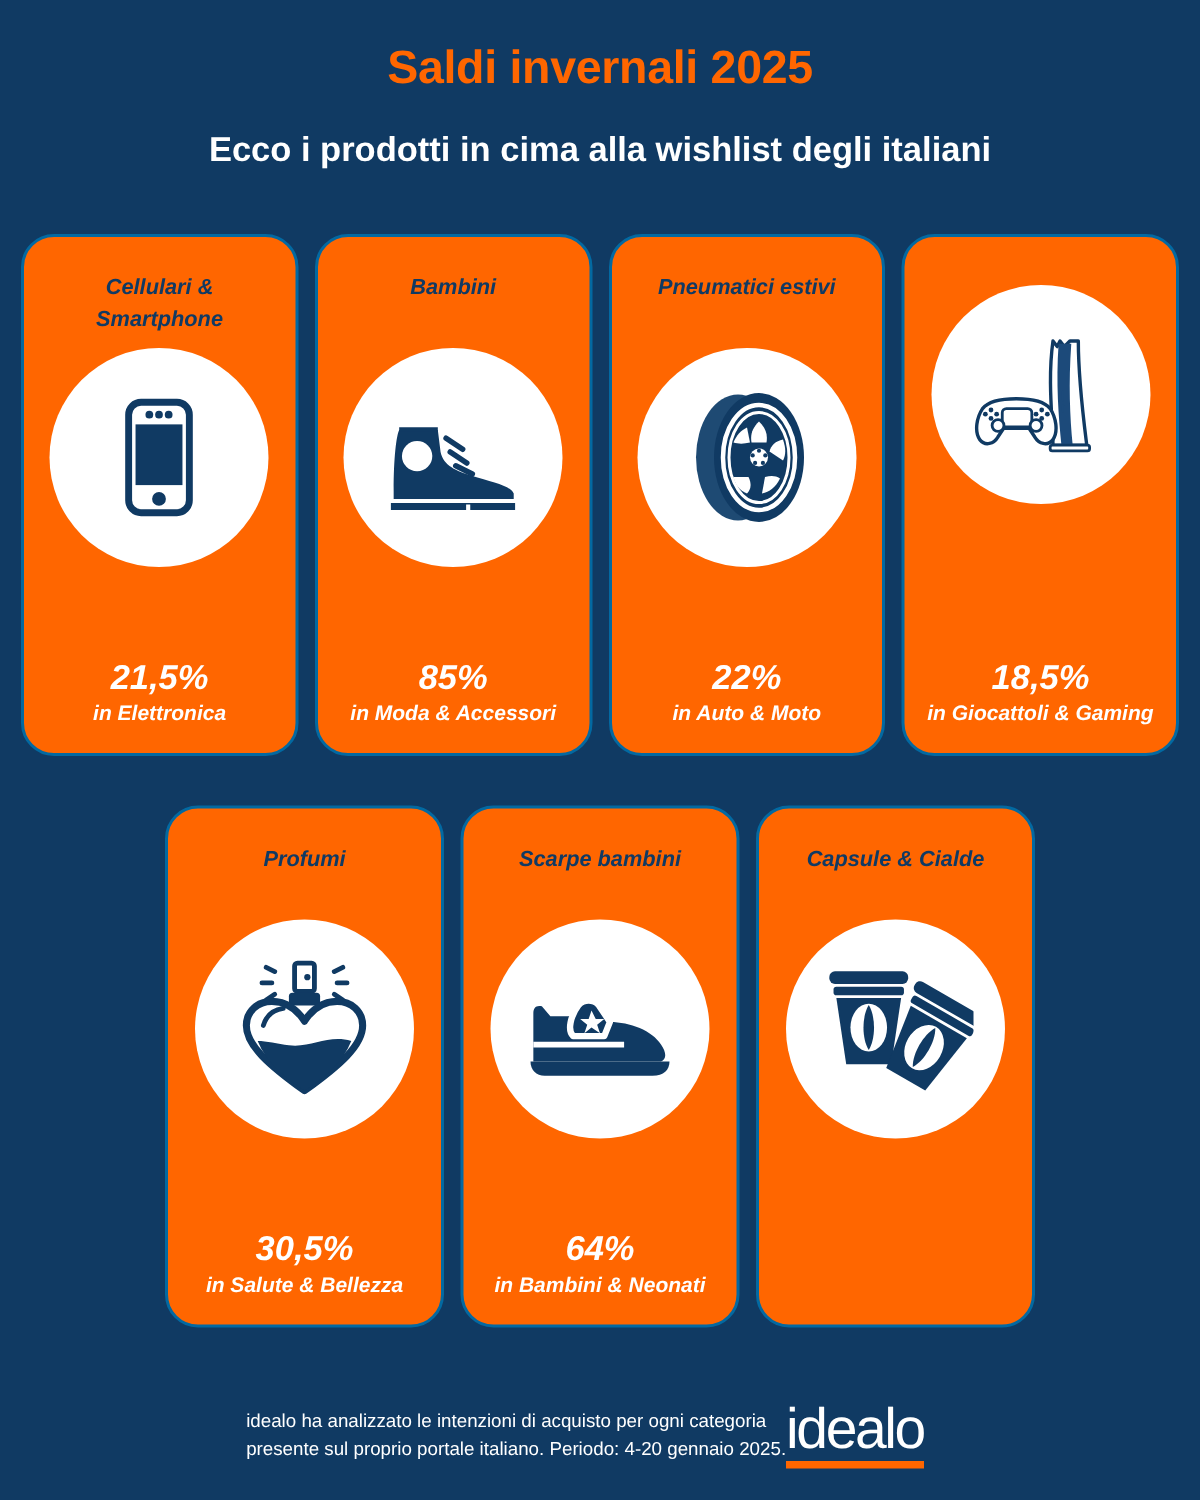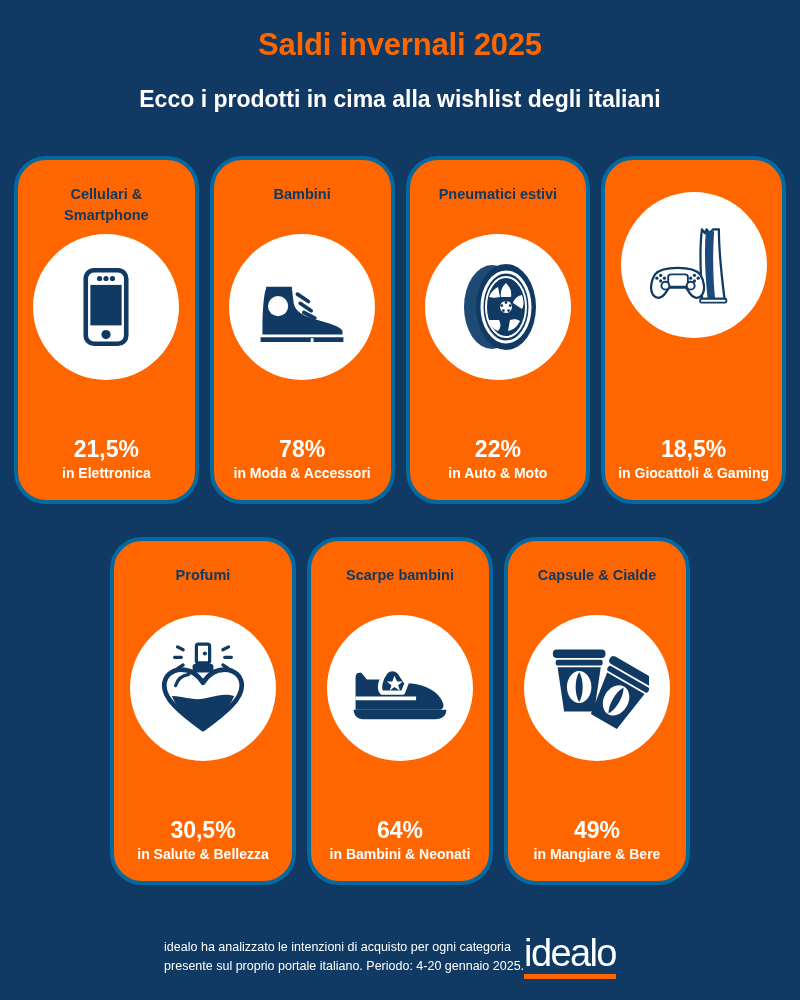--- a/index.html
+++ b/index.html
@@ -34,29 +34,30 @@
     display:flex;
     justify-content:center;
     gap:11px;
     padding:0 14px;
   }
   .row-1 { margin-top:42px; }
   .row-2 { margin-top:33px; }
 
   .card {
     background:#ff6600;
-    border:4px solid #0369a1;
-    border-radius:32px;
+    border:2px solid #0369a1;
+    border-radius:22px;
     width:186px;
     height:348px;
     display:flex;
     flex-direction:column;
     align-items:center;
     padding:24px 8px 16px;
     position:relative;
+    font-style:italic;
   }
 
   .card-title {
     color:#103a63;
     font-size:14.5px;
     font-weight:bold;
     text-align:center;
     line-height:1.45;
     min-height:42px;
     width:100%;
@@ -168,21 +169,21 @@
         <path d="M66 84 L66 90" stroke="#ffffff" stroke-width="3"></path>
         <g stroke="#103a63" stroke-width="4" fill="none" stroke-linecap="round">
           <path d="M50 36 L62 44"></path>
           <path d="M53 46 L65 54"></path>
           <path d="M57 56 L69 62"></path>
         </g>
         <path d="M44 28 L44 31 L16 31 L16 28 Z" fill="#103a63"></path>
       </svg>
     </div>
     <div class="card-foot">
-      <div class="pct">78%</div>
+      <div class="pct">85%</div>
       <div class="cat">in Moda &amp; Accessori</div>
     </div>
   </div>
 
   <div class="card">
     <div class="card-title">Pneumatici estivi</div>
     <div class="icon-circle">
       <svg width="100" height="100" viewBox="0 0 100 100">
         <ellipse cx="44" cy="50" rx="28" ry="42" fill="#1e4a73"></ellipse>
         <ellipse cx="58" cy="50" rx="30" ry="43" fill="#103a63"></ellipse>
@@ -305,24 +306,20 @@
 
         <g transform="rotate(30 80 58)">
           <rect x="50" y="24" width="56" height="9" rx="4" fill="#103a63"></rect>
           <rect x="53" y="35" width="50" height="6" rx="2" fill="#103a63"></rect>
           <path d="M55 43 L101 43 L94 90 L62 90 Z" fill="#103a63"></path>
           <ellipse cx="78" cy="64" rx="13" ry="17" fill="#ffffff"></ellipse>
           <path d="M78 48 C73 56 73 72 78 80 C83 72 83 56 78 48 Z" fill="#103a63"></path>
         </g>
       </svg>
     </div>
-    <div class="card-foot">
-      <div class="pct">49%</div>
-      <div class="cat">in Mangiare &amp; Bere</div>
-    </div>
   </div>
 
 </div>
 
 <div class="footer">
   <div class="footer-text">
     <div>idealo ha analizzato le intenzioni di acquisto per ogni categoria</div>
     <div>presente sul proprio portale italiano. Periodo: 4-20 gennaio 2025.</div>
   </div>
   <div class="logo">

